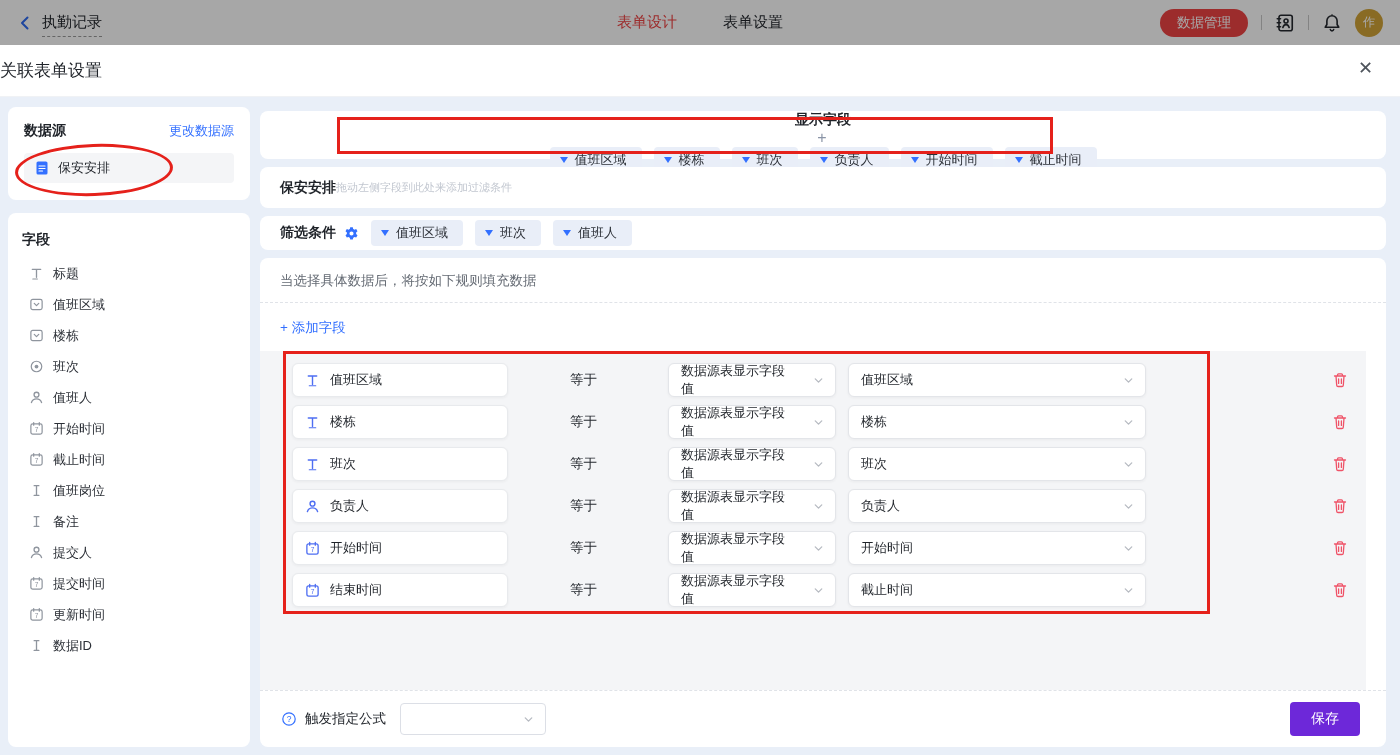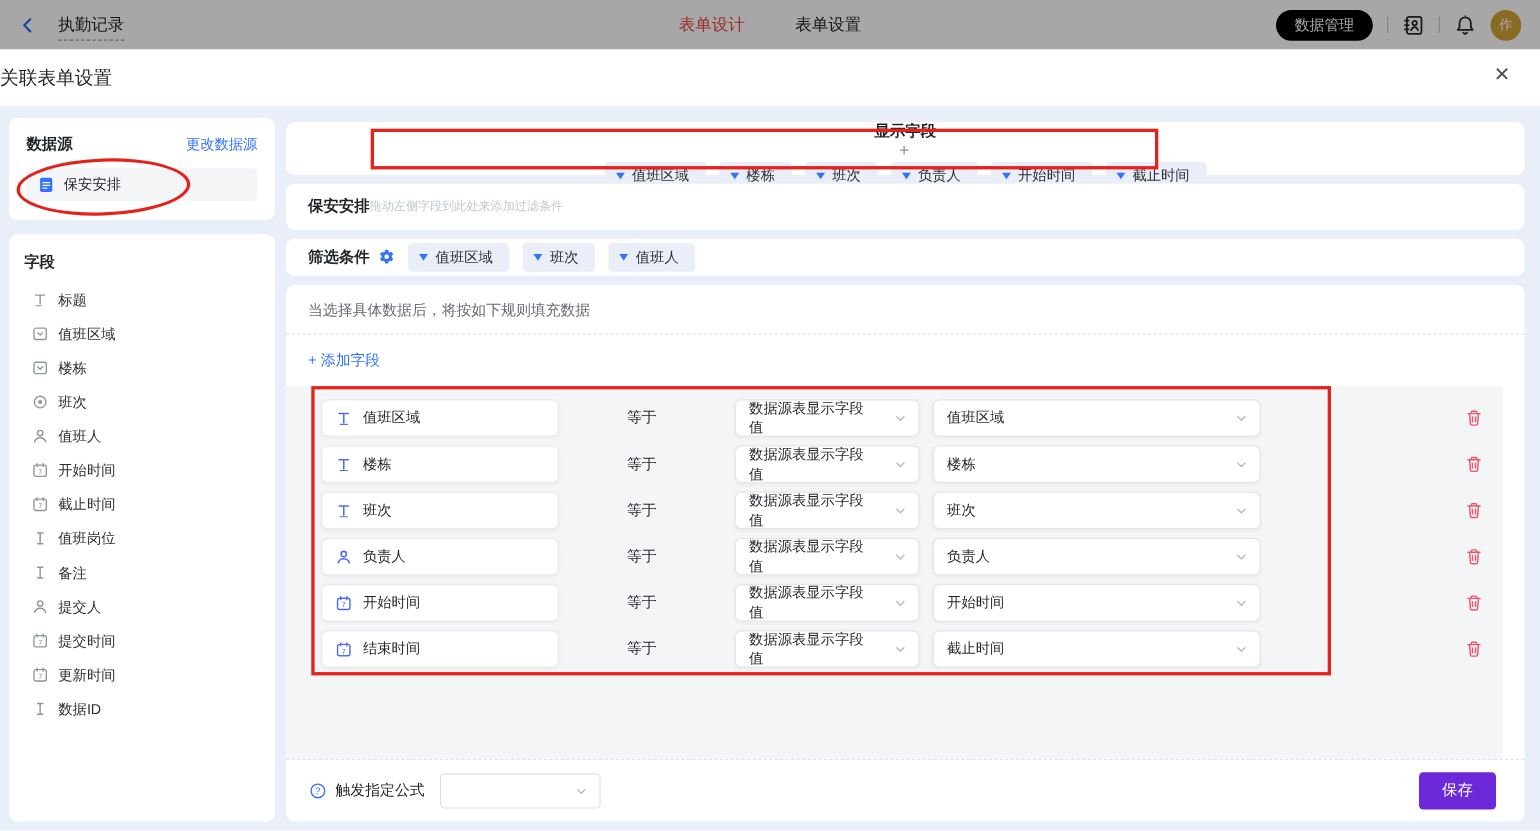--- a/index.html
+++ b/index.html
@@ -5,27 +5,27 @@
   * { margin:0; padding:0; box-sizing:border-box; }
   html,body { width:1400px; height:755px; overflow:hidden;
     font-family:"Liberation Sans","DejaVu Sans",sans-serif; }
   body { position:relative; background:#e9eff8; color:#1f2329; }
   .icn { display:inline-flex; flex:none; }
 
   
   .topbar { position:absolute; top:0; left:0; width:100%; height:45px; background:#fff;
     display:flex; align-items:center; padding:0 17px; z-index:1; }
   .topbar::after { content:""; position:absolute; inset:0; background:rgba(0,0,0,.345); pointer-events:none; }
-  .tb-back { display:flex; align-items:center; gap:20px; cursor:pointer; }
+  .tb-back { display:flex; align-items:center; gap:9px; cursor:pointer; }
   .tb-back-label { font-size:15px; color:#1f2329; border-bottom:1px dashed #9a9a9a; padding-bottom:4px; margin-top:4px; }
   .tb-tabs { position:absolute; left:50%; transform:translateX(-50%); display:flex; gap:46px; font-size:15px; }
   .tb-tab { cursor:pointer; color:#1f2329; }
   .tb-tab.active { color:#ef4444; }
   .tb-right { margin-left:auto; display:flex; align-items:center; gap:13px; }
-  .pill { background:#000000; color:#fff; height:28px; border-radius:14px; padding:0 17px;
+  .pill { background:#ef4444; color:#fff; height:28px; border-radius:14px; padding:0 17px;
     display:flex; align-items:center; font-size:13.5px; cursor:pointer; }
   .vdiv { width:1px; height:15px; background:#c9c9c9; }
   .tb-ic { color:#25292f; cursor:pointer; display:flex; }
   .avatar { width:28px; height:28px; border-radius:50%; background:#d2a437; color:#fff;
     font-size:12px; display:flex; align-items:center; justify-content:center; cursor:pointer; }
 
   
   .modal-header { position:absolute; top:45px; left:0; right:0; height:52px; background:#fff;
     display:flex; align-items:center; border-bottom:1px solid #f0f2f5; z-index:2; }
   .modal-title { font-size:17px; font-weight:500; }

